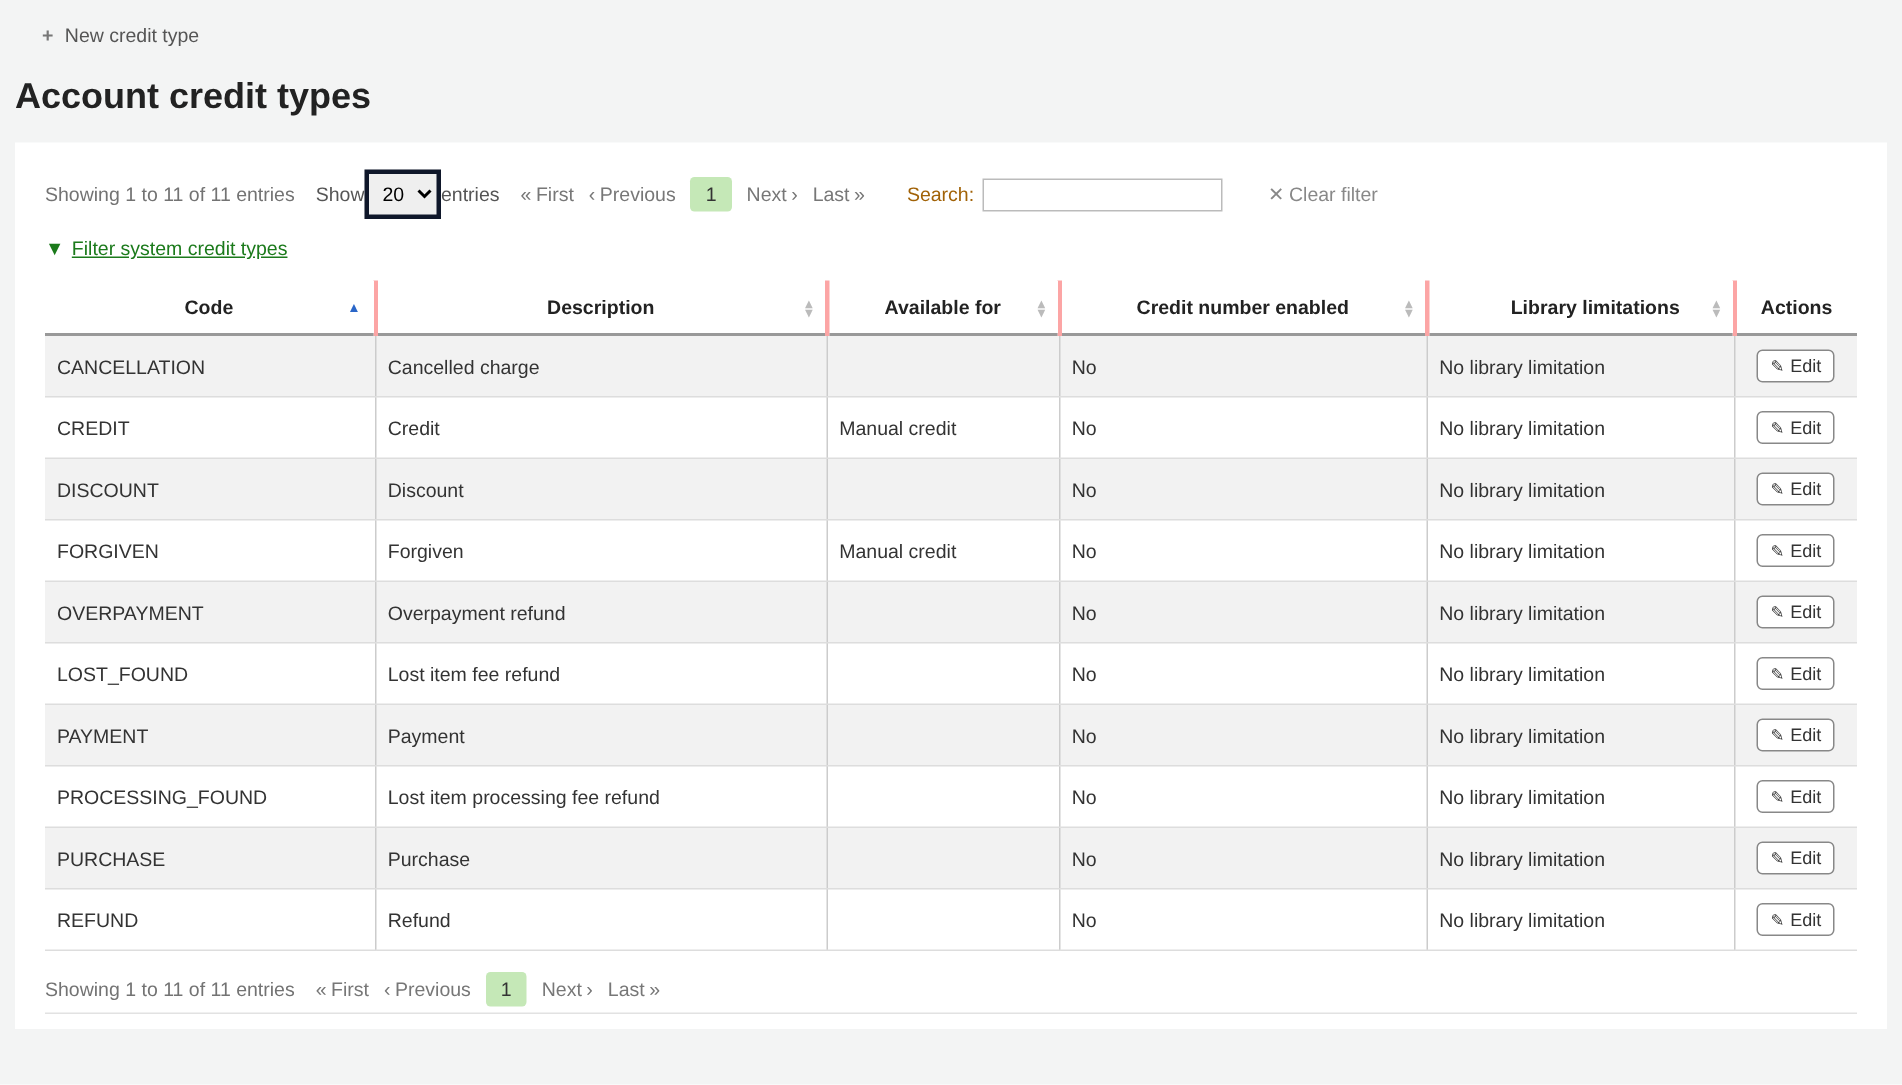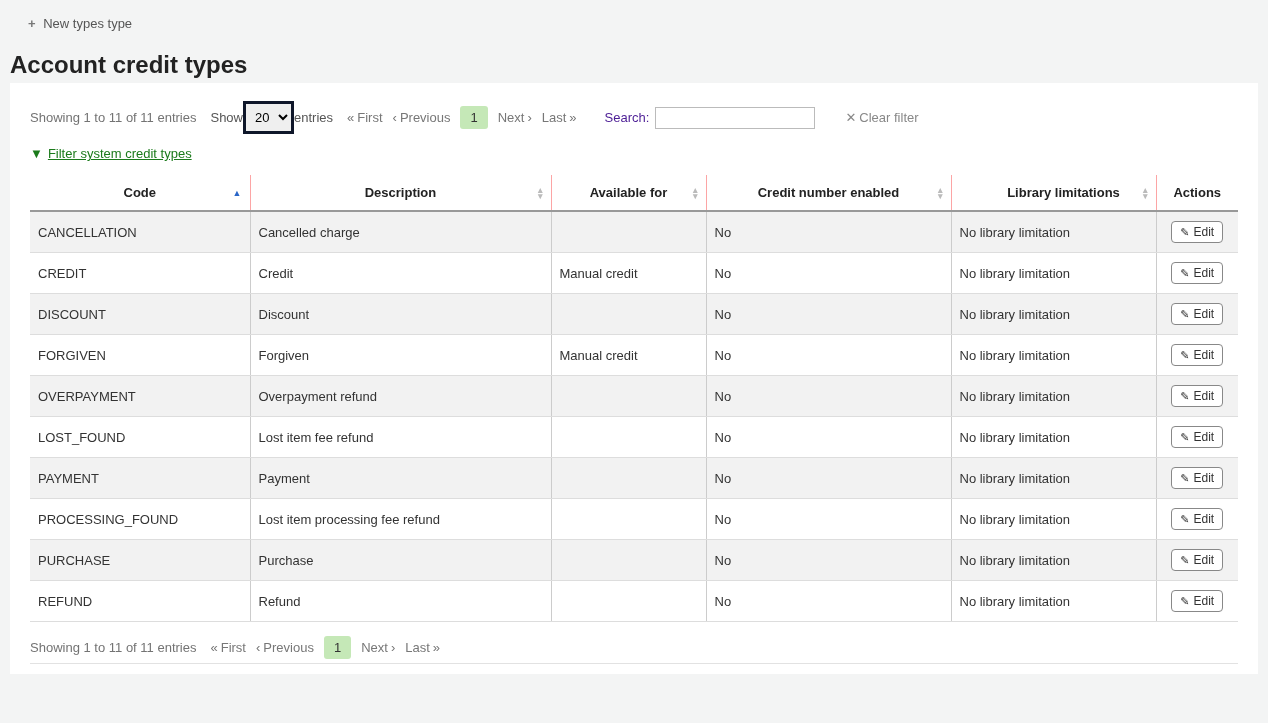--- a/index.html
+++ b/index.html
@@ -22,21 +22,21 @@
   text-decoration: none;
   font-size: 13px;
   cursor: pointer;
 }
 .new-link .plus {
   color: #777;
   margin-right: 4px;
   font-weight: bold;
 }
 h1.page-title {
-  margin: 0 0 4px 0;
+  margin: 0 0 16px 0;
   font-size: 24px;
   font-weight: bold;
   color: #222;
 }
 .panel {
   background: #fff;
   padding: 18px 0 10px 0;
 }
 .controls-row {
   display: flex;
@@ -75,21 +75,21 @@
   color: #333;
   padding: 4px 10px;
   border-radius: 3px;
 }
 .search-wrap {
   display: inline-flex;
   align-items: center;
   gap: 6px;
   margin-left: 14px;
 }
-.search-label { color: #4c1d95; }
+.search-label { color: #a16207; }
 input.search-input {
   border: 1px solid #bbb;
   padding: 3px 6px;
   width: 160px;
   height: 22px;
   font-size: 13px;
 }
 .clear-filter {
   color: #888;
   cursor: pointer;
@@ -109,21 +109,21 @@
 }
 table.data-table {
   width: calc(100% - 40px);
   margin: 8px 20px 0 20px;
   border-collapse: collapse;
   font-size: 13px;
 }
 table.data-table thead th {
   background: #fff;
   border-bottom: 2px solid #999;
-  border-right: 1px solid #fca5a5;
+  border-right: 3px solid #fca5a5;
   padding: 10px 8px;
   text-align: center;
   font-weight: bold;
   color: #222;
   position: relative;
 }
 table.data-table thead th:last-child { border-right: none; }
 .sort-caret {
   position: absolute;
   right: 8px;
@@ -174,21 +174,21 @@
 .bottom-controls .info-text { margin-left: -20px; padding-left: 0; }
 .chev { font-family: Arial; }
 </style>
 </head>
 <body>
 
 <div class="container">
   <div class="toolbar">
     <a class="new-link">
       <span class="plus">+</span>
-      <span>New types type</span>
+      <span>New credit type</span>
     </a>
   </div>
 
   <h1 class="page-title">Account credit types</h1>
 
   <div class="panel">
 
     <div class="controls-row">
       <span class="info-text">Showing 1 to 11 of 11 entries</span>
 

